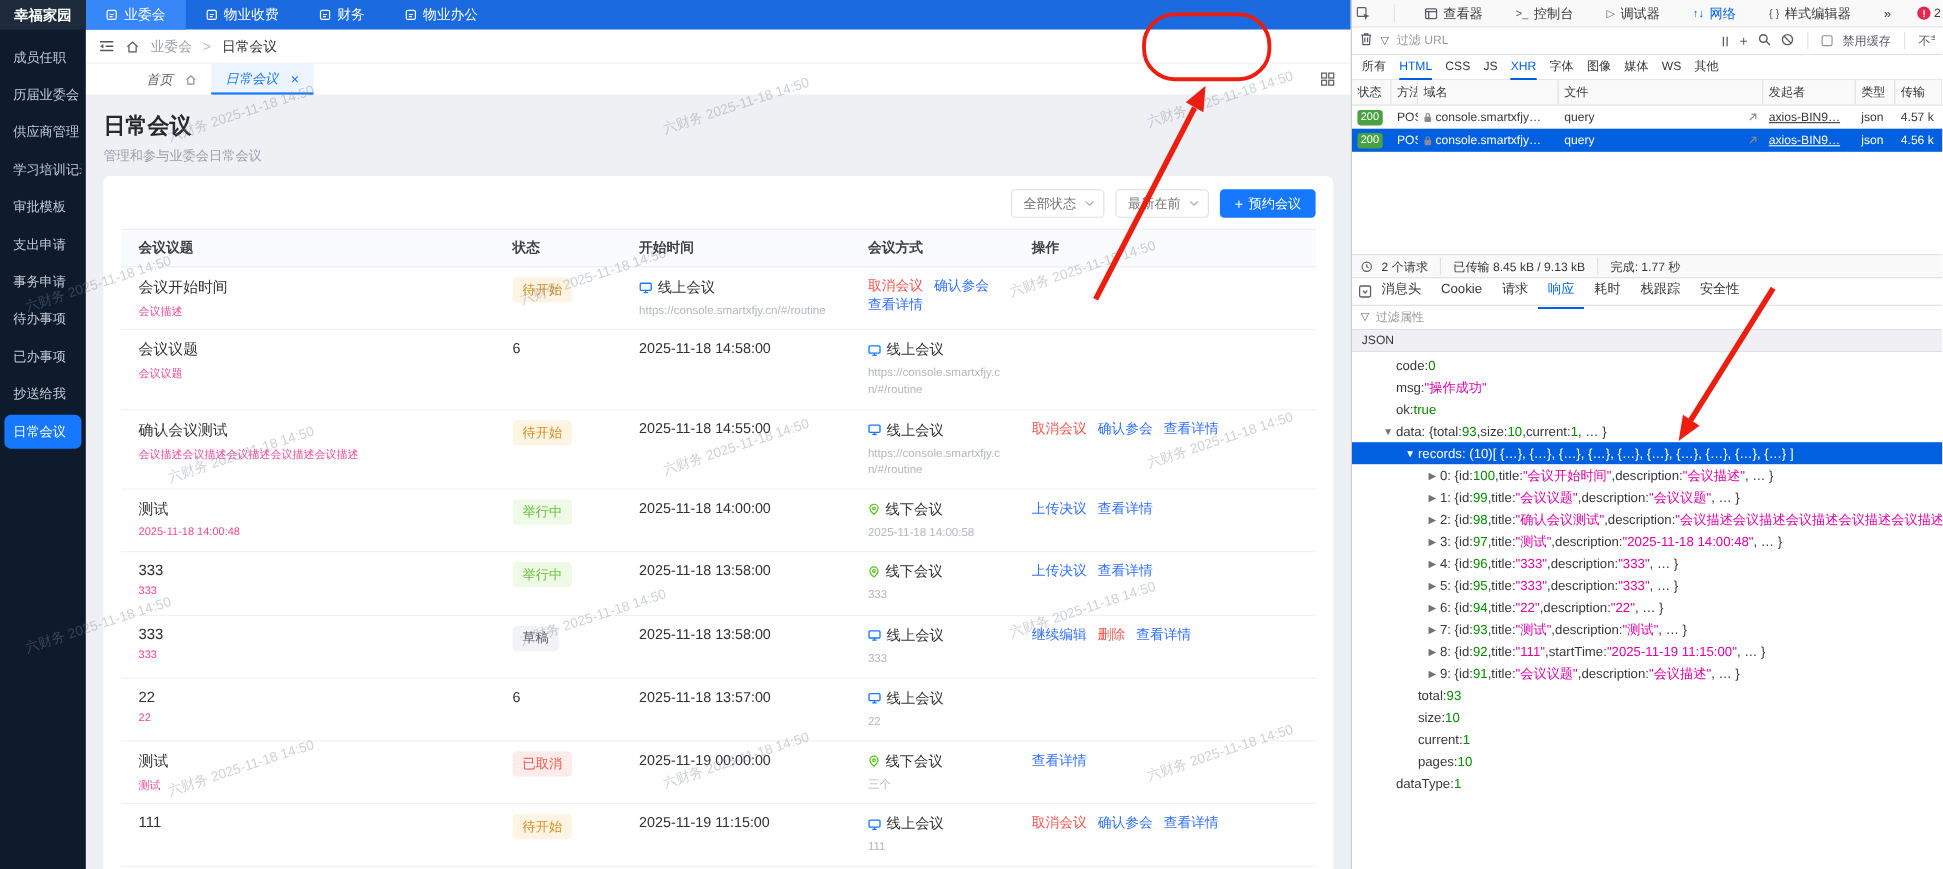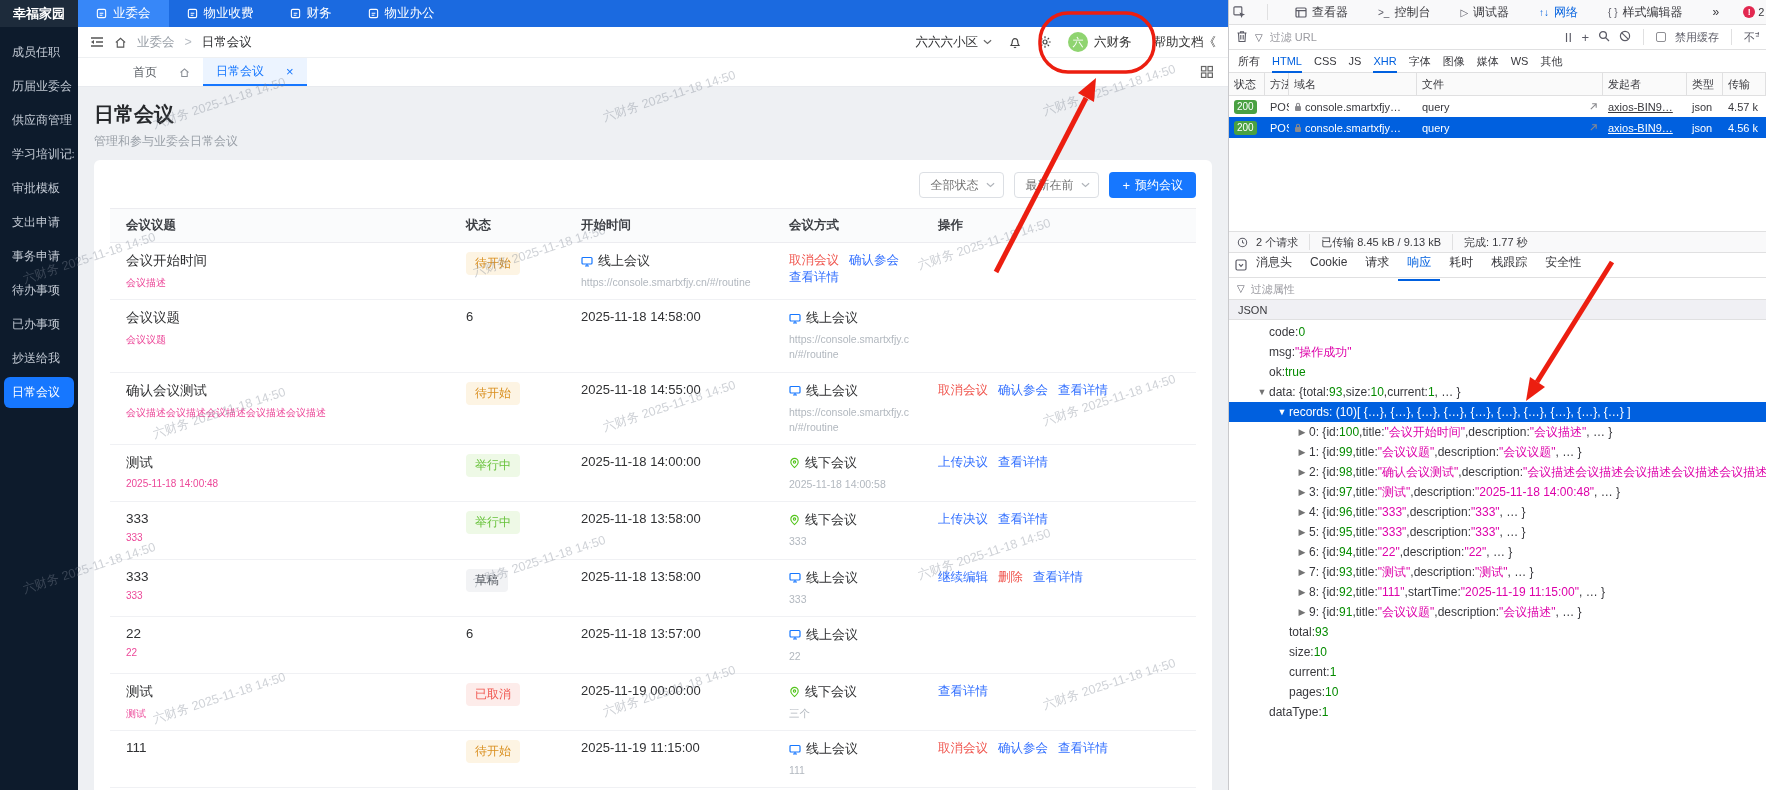--- a/index.html
+++ b/index.html
@@ -29,21 +29,21 @@
   .bc-cur { color:#303133; }
   .hright { margin-left:auto; display:flex; align-items:center; gap:16px; }
   .community { display:inline-flex; align-items:center; gap:5px; cursor:pointer; color:#303133; }
   .avatar { width:20px; height:20px; border-radius:50%; background:#8fd470; color:#fff; font-size:11px;
     line-height:20px; text-align:center; cursor:pointer; }
   .uname { margin-left:-10px; cursor:pointer; }
   .help { margin-left:6px; cursor:pointer; }
 
   .tabrow { height:29px; background:#fff; border-bottom:1px solid #e8eaee; display:flex; align-items:flex-end; padding-left:42px; }
   .tabs-inner { display:flex; align-items:flex-end; height:100%; }
-  .tab { height:28px; display:flex; align-items:center; gap:22px; padding:0 13px; font-size:12px; color:#5d6268; cursor:pointer; }
+  .tab { height:28px; display:flex; align-items:center; gap:11px; padding:0 13px; font-size:12px; color:#5d6268; cursor:pointer;font-style:italic; }
   .tab.active { color:#1677ff; background:#ecf4ff; border-bottom:2px solid #1677ff; }
   .tab-close { font-size:13px; }
   .tabrow-right { margin-left:auto; margin-right:14px; display:inline-flex; align-items:center; height:100%; cursor:pointer; }
 
   .content { position:absolute; top:87px; left:0; right:0; bottom:0; background:#eef0f3; padding:14px 16px; overflow:hidden; }
   .page-title { font-size:20px; font-weight:bold; color:#26282b; }
   .page-sub { font-size:12px; color:#9aa0a8; margin-top:5px; }
   .card { background:#fff; border-radius:6px; margin-top:10px; padding:12px 16px; }
 
   .filterbar { display:flex; justify-content:flex-end; align-items:center; gap:10px; }
@@ -206,43 +206,20 @@
       </span>
       <span class="hicon">
         <svg width="13" height="13" viewBox="0 0 14 14" fill="none" stroke="#555" stroke-width="1.2">
             <path d="M2 7 7 2.5 12 7"></path>
             <path d="M3.5 6.5V12h7V6.5"></path>
           </svg>
       </span>
       <span class="bc-root">业委会</span>
       <span class="bc-sep">&gt;</span>
       <span class="bc-cur">日常会议</span>
-      <div class="hright">
-        <span class="community">
-          <span>六六六小区</span>
-          <svg width="9" height="6" viewBox="0 0 10 6" fill="none" stroke="#666" stroke-width="1.3">
-              <path d="M1 1l4 3.6L9 1"></path>
-            </svg>
-        </span>
-        <span class="hicon">
-          <svg width="14" height="14" viewBox="0 0 14 14" fill="none" stroke="#444" stroke-width="1.2">
-              <path d="M3 10.5h8c-.8-1-1.2-1.6-1.2-3.2 0-2-1-3.6-2.8-3.6S4.2 5.3 4.2 7.3C4.2 8.9 3.8 9.5 3 10.5z"></path>
-              <path d="M6 12a1.2 1.2 0 0 0 2 0"></path>
-            </svg>
-        </span>
-        <span class="hicon">
-          <svg width="14" height="14" viewBox="0 0 14 14" fill="none" stroke="#444" stroke-width="1.2">
-              <circle cx="7" cy="7" r="2"></circle>
-              <path d="M7 1.3v1.9M7 10.8v1.9M1.3 7h1.9M10.8 7h1.9M3 3l1.4 1.4M9.6 9.6 11 11M11 3 9.6 4.4M4.4 9.6 3 11"></path>
-            </svg>
-        </span>
-        <span class="avatar">六</span>
-        <span class="uname">六财务</span>
-        <span class="help">帮助文档《</span>
-      </div>
     </div>
 
     <div class="tabrow">
       <div class="tabs-inner" id="tabs-inner">
           <div class="tab">
             <span>首页</span>
             <span class="hicon">
               <svg width="11" height="11" viewBox="0 0 14 14" fill="none" stroke="#8a8f96" stroke-width="1.3">
                 <path d="M2 7 7 2.5 12 7"></path>
                 <path d="M3.5 6.5V12h7V6.5"></path>

